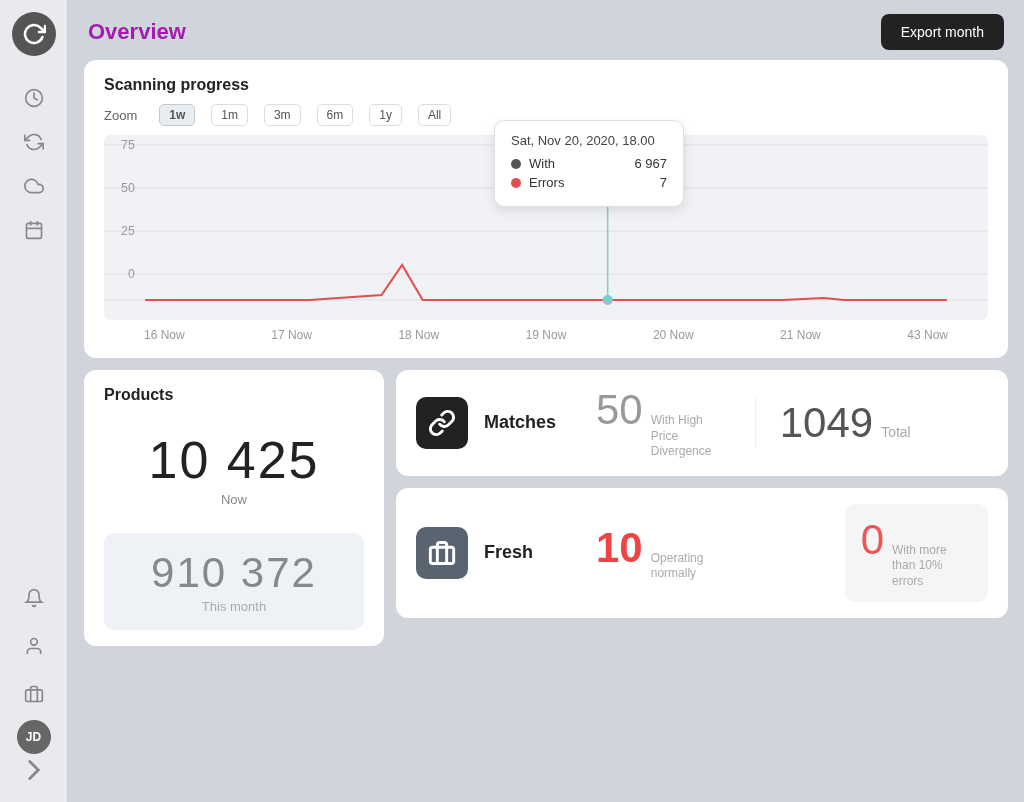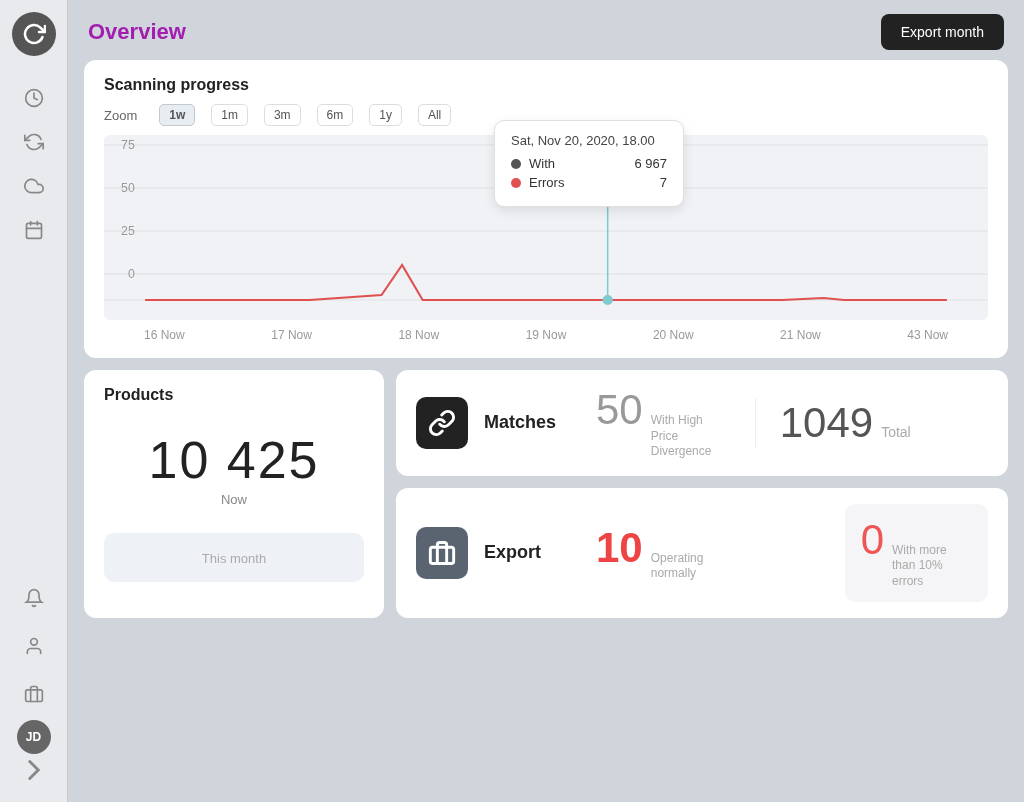--- a/index.html
+++ b/index.html
@@ -535,20 +535,21 @@
 
     <div class="bottom-grid">
 
       <div class="card products-card">
         <div class="products-title">Products</div>
         <div class="products-now">
           <div class="products-number">10 425</div>
           <div class="products-label">Now</div>
         </div>
         <div class="products-month">
+          <div class="products-month-number">910 372</div>
           <div class="products-month-label">This month</div>
         </div>
       </div>
 
       <div class="right-panel">
 
         <div class="matches-card">
           <div class="matches-icon">
             <svg viewBox="0 0 24 24" fill="none" stroke="white" stroke-width="2.5" stroke-linecap="round">
               <path d="M10 13a5 5 0 0 0 7.54.54l3-3a5 5 0 0 0-7.07-7.07l-1.72 1.71"></path>
@@ -567,21 +568,21 @@
           </div>
         </div>
 
         <div class="stores-card">
           <div class="stores-icon">
             <svg viewBox="0 0 24 24" fill="none" stroke="white" stroke-width="2.5" stroke-linecap="round">
               <rect x="2" y="7" width="20" height="14" rx="2"></rect>
                 <path d="M16 21V5a2 2 0 0 0-2-2h-4a2 2 0 0 0-2 2v16"></path>
             </svg>
           </div>
-          <div class="stores-name">Export</div>
+          <div class="stores-name">Fresh</div>
           <div class="stores-stat">
             <span class="stores-big">10</span>
             <span class="stores-desc">Operating normally</span>
           </div>
           <div class="stores-error-box" style="margin-left:auto;">
             <span class="stores-error-num">0</span>
             <span class="stores-error-desc">With more than 10% errors</span>
           </div>
         </div>
       </div>

